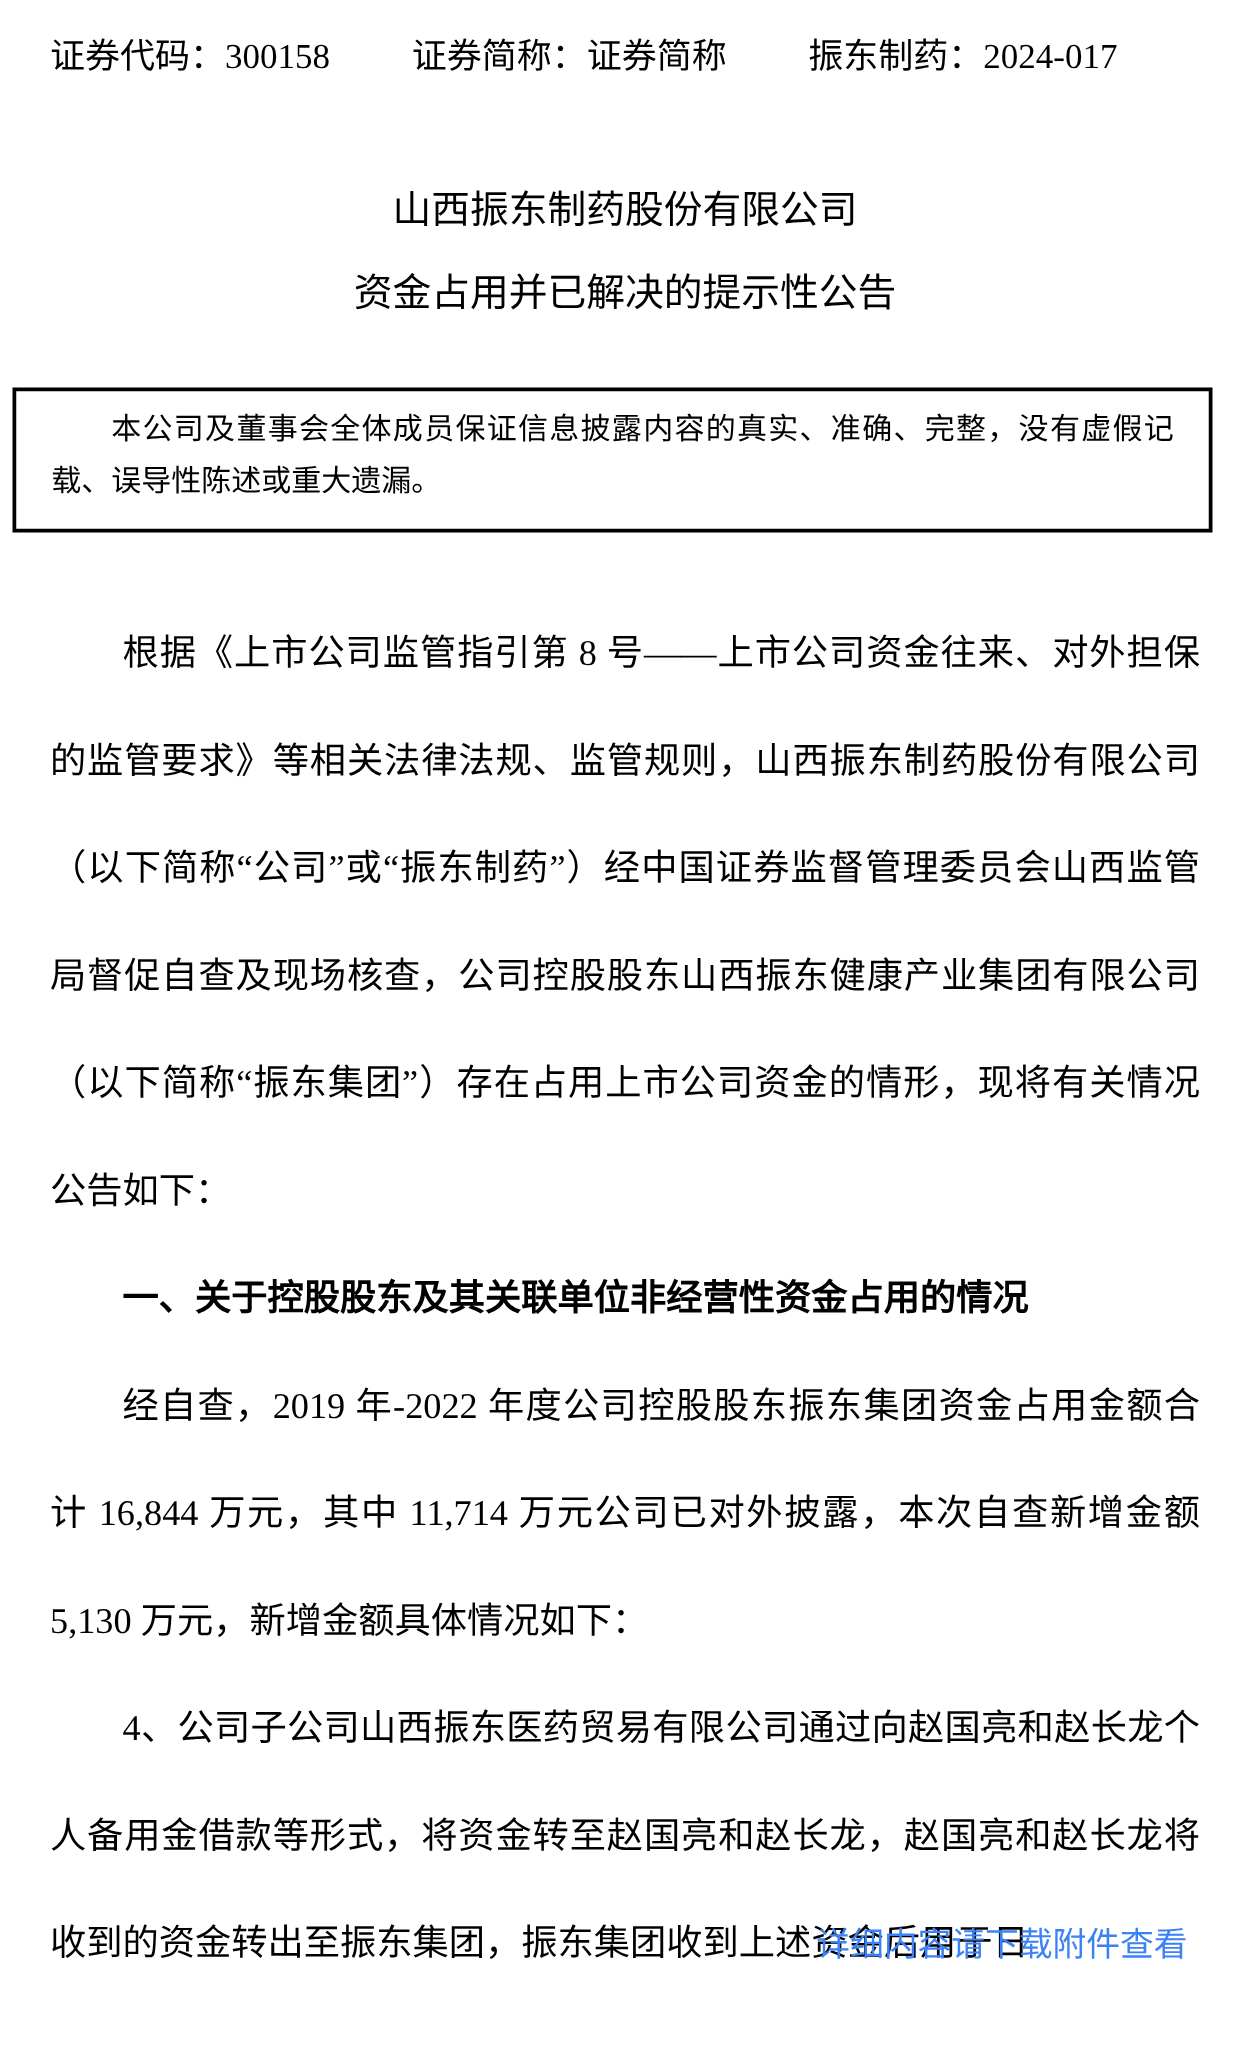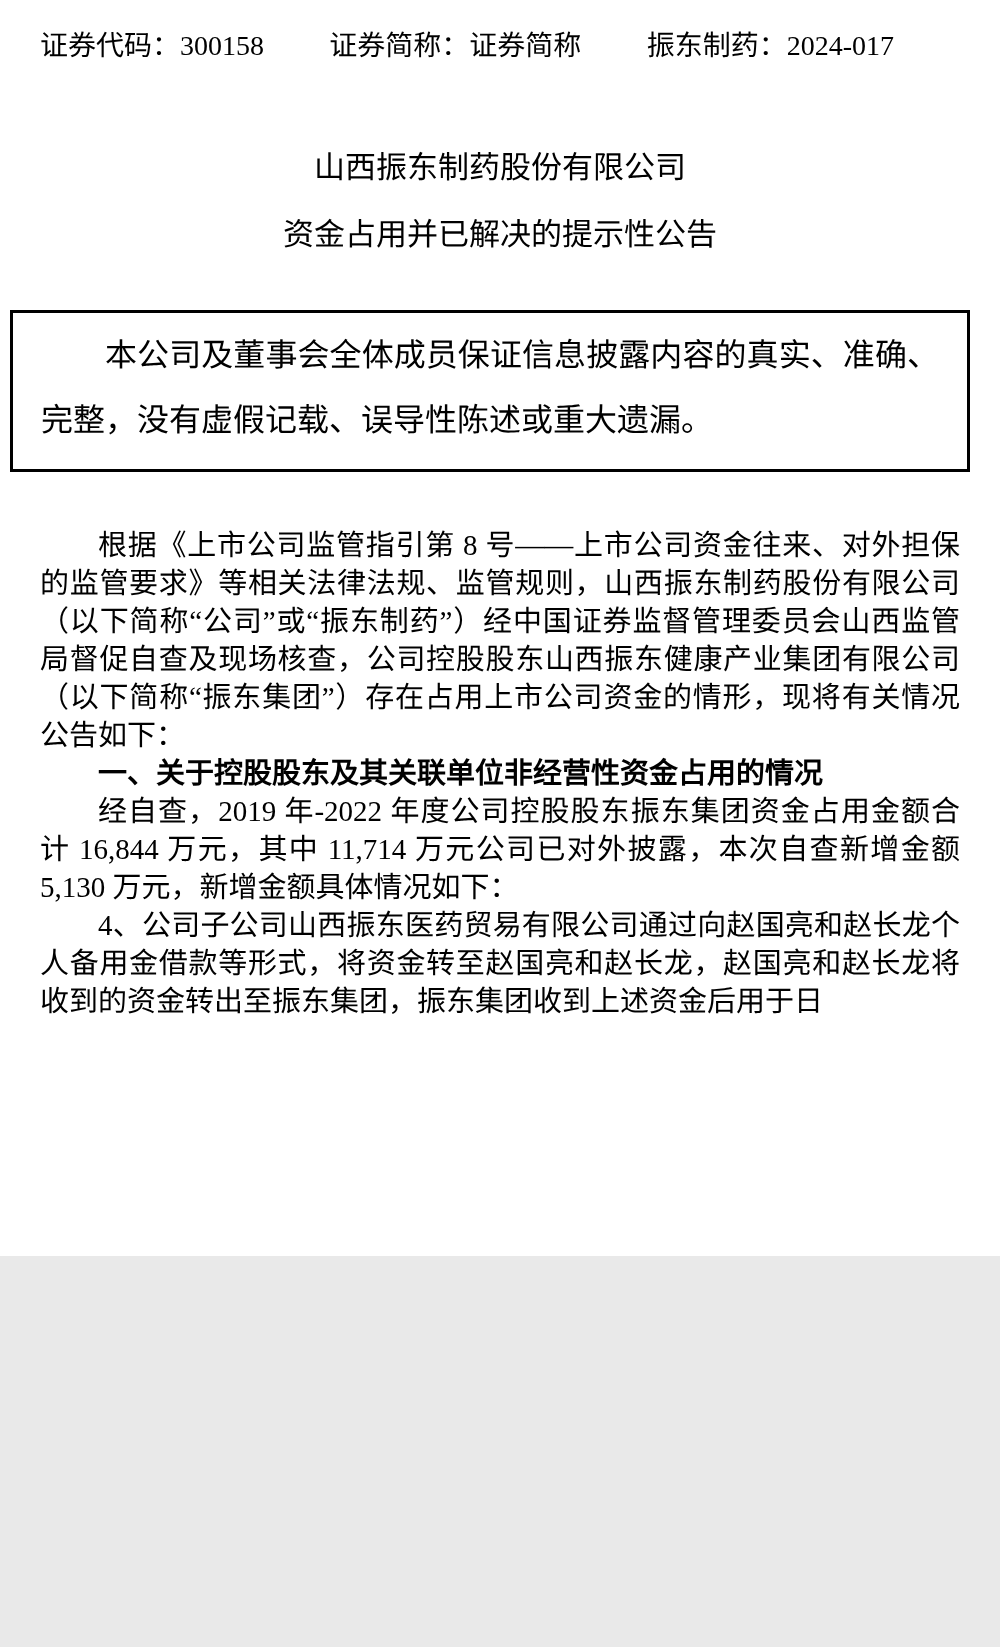--- a/index.html
+++ b/index.html
@@ -1,20 +1,20 @@
 <!DOCTYPE html>
 <html lang="zh-CN"><head>
 <meta charset="utf-8">
 <style>
   * { margin: 0; padding: 0; box-sizing: border-box; }
   html, body { background: #e9e9e9; }
   .page {
     position: relative;
     width: 1000px;
-    height: 1256px;
+    height: 1647px;
     margin: 0 auto;
     background: #ffffff;
     color: #000000;
     font-family: "Liberation Serif", "DejaVu Serif", serif;
     overflow: hidden;
   }
   
   .sec-header {
     display: flex;
     justify-content: space-between;
@@ -29,31 +29,31 @@
     text-align: center;
     font-size: 31px;
     font-weight: normal;
     line-height: 67px;
   }
   
   .disclaimer-box {
     margin: 42px 30px 0 10px;
     border: 3px solid #000000;
     padding: 10px 28px 16px 28px;
-    font-size: 32px;
-    line-height: 65px;
+    font-size: 24px;
+    line-height: 42px;
     text-align: justify;
   }
   .disclaimer-box p { text-indent: 2em; }
   
   .doc-body {
     margin-top: 54px;
     padding: 0 40px;
     font-size: 29px;
-    line-height: 38px;
+    line-height: 86px;
     text-align: justify;
   }
   .doc-body p { text-indent: 2em; }
   .doc-body .heading { font-weight: bold; text-indent: 2em; }
   
   .attachment-link {
     position: absolute;
     top: 1536px;
     right: 50px;
     font-size: 27px;

